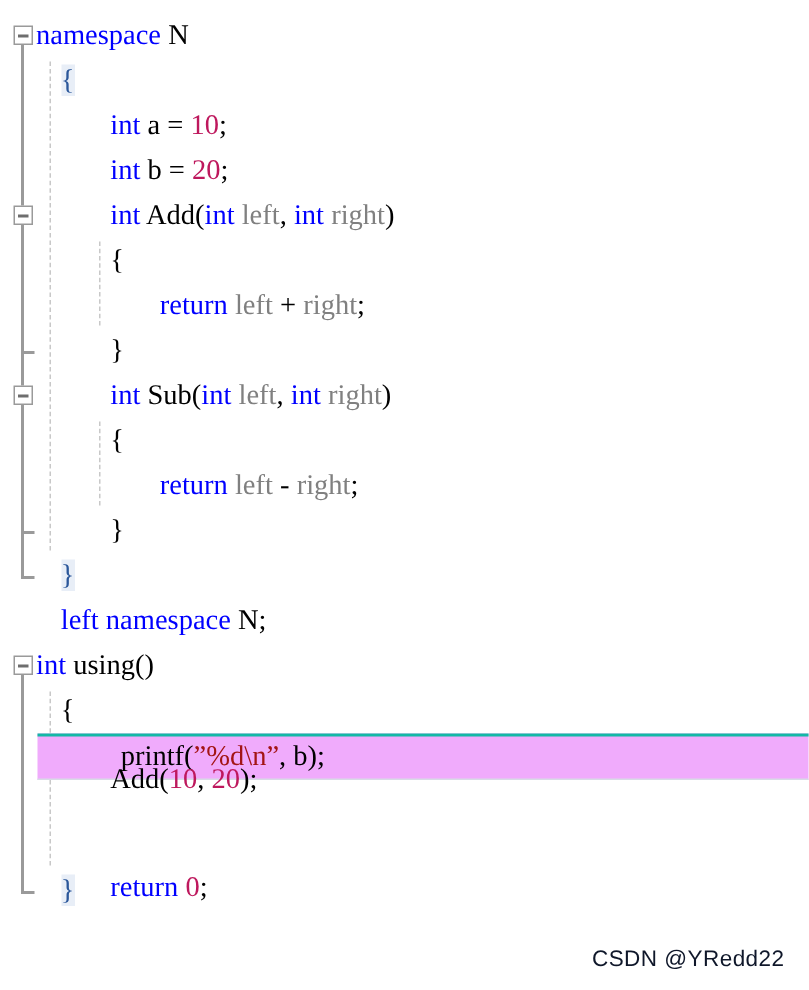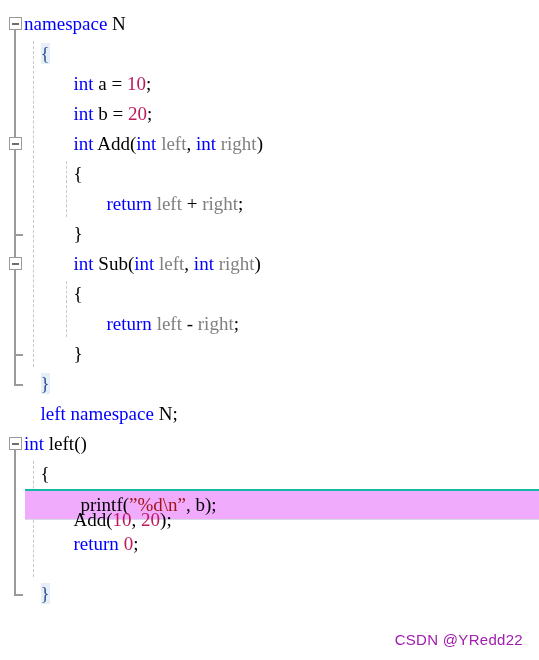--- a/index.html
+++ b/index.html
@@ -117,21 +117,21 @@
     border-left: 1px dashed #c8c8c8;
   }
 
   
   #watermark {
     position: absolute;
     right: 16px;
     bottom: 12px;
     font-family: "Liberation Sans", sans-serif;
     font-size: 15px;
-    color: #a21caf;
+    color: #0f172a;
     letter-spacing: 0.3px;
     z-index: 9;
   }
 </style>
 </head>
 <body>
 
 <div id="editor">
   <div id="guides">
       <div class="indentguide" style="left: 33px; top: 41px; height: 326px;"></div>
@@ -161,22 +161,22 @@
       <div class="line" style="position: absolute; left: 0px; right: 0px; top: 129px;"><span class="code" style="padding-left: 49.5px;"><span class="kw">int</span><span class="pun"> Add(</span><span class="kw">int</span><span class="pun"> </span><span class="dim">left</span><span class="pun">, </span><span class="kw">int</span><span class="pun"> </span><span class="dim">right</span><span class="pun">)</span></span></div>
       <div class="line" style="position: absolute; left: 0px; right: 0px; top: 159px;"><span class="code" style="padding-left: 49.5px;"><span class="pun">{</span></span></div>
       <div class="line" style="position: absolute; left: 0px; right: 0px; top: 189px;"><span class="code" style="padding-left: 82.5px;"><span class="kw">return</span><span class="pun"> </span><span class="dim">left</span><span class="pun"> + </span><span class="dim">right</span><span class="pun">;</span></span></div>
       <div class="line" style="position: absolute; left: 0px; right: 0px; top: 219px;"><span class="code" style="padding-left: 49.5px;"><span class="pun">}</span></span></div>
       <div class="line" style="position: absolute; left: 0px; right: 0px; top: 249px;"><span class="code" style="padding-left: 49.5px;"><span class="kw">int</span><span class="pun"> Sub(</span><span class="kw">int</span><span class="pun"> </span><span class="dim">left</span><span class="pun">, </span><span class="kw">int</span><span class="pun"> </span><span class="dim">right</span><span class="pun">)</span></span></div>
       <div class="line" style="position: absolute; left: 0px; right: 0px; top: 279px;"><span class="code" style="padding-left: 49.5px;"><span class="pun">{</span></span></div>
       <div class="line" style="position: absolute; left: 0px; right: 0px; top: 309px;"><span class="code" style="padding-left: 82.5px;"><span class="kw">return</span><span class="pun"> </span><span class="dim">left</span><span class="pun"> - </span><span class="dim">right</span><span class="pun">;</span></span></div>
       <div class="line" style="position: absolute; left: 0px; right: 0px; top: 339px;"><span class="code" style="padding-left: 49.5px;"><span class="pun">}</span></span></div>
       <div class="line" style="position: absolute; left: 0px; right: 0px; top: 369px;"><span class="code" style="padding-left: 16.5px;"><span class="brace-hl">}</span></span></div>
       <div class="line" style="position: absolute; left: 0px; right: 0px; top: 399px;"><span class="code" style="padding-left: 16.5px;"><span class="kw">left</span><span class="pun"> </span><span class="kw">namespace</span><span class="pun"> N;</span></span></div>
-      <div class="line" style="position: absolute; left: 0px; right: 0px; top: 429px;"><span class="code" style="padding-left: 0px;"><span class="kw">int</span><span class="pun"> left()</span></span></div>
+      <div class="line" style="position: absolute; left: 0px; right: 0px; top: 429px;"><span class="code" style="padding-left: 0px;"><span class="kw">int</span><span class="pun"> using()</span></span></div>
       <div class="line" style="position: absolute; left: 0px; right: 0px; top: 459px;"><span class="code" style="padding-left: 16.5px;"><span class="pun">{</span></span></div>
       <div class="line current" style="position: absolute; left: 0px; right: 0px; top: 489px;"><span class="code" style="padding-left: 49.5px;"><span class="pun">printf(</span><span class="str">”%d\n”</span><span class="pun">, b);</span></span></div>
       <div class="line" style="position: absolute; left: 0px; right: 0px; top: 505px;"><span class="code" style="padding-left: 49.5px;"><span class="pun">Add(</span><span class="num">10</span><span class="pun">, </span><span class="num">20</span><span class="pun">);</span></span></div>
-      <div class="line" style="position: absolute; left: 0px; right: 0px; top: 529px; text-align: right;"><span class="code" style="padding-left: 49.5px;"><span class="kw">return</span><span class="pun"> </span><span class="num">0</span><span class="pun">;</span></span></div>
+      <div class="line" style="position: absolute; left: 0px; right: 0px; top: 577px; text-align: right;"><span class="code" style="padding-left: 49.5px;"><span class="kw">return</span><span class="pun"> </span><span class="num">0</span><span class="pun">;</span></span></div>
       <div class="line" style="position: absolute; left: 0px; right: 0px; top: 579px;"><span class="code" style="padding-left: 16.5px;"><span class="brace-hl">}</span></span></div>
     </div>
 </div>
 
 <div id="watermark">CSDN @YRedd22</div>
 
 </body></html>

